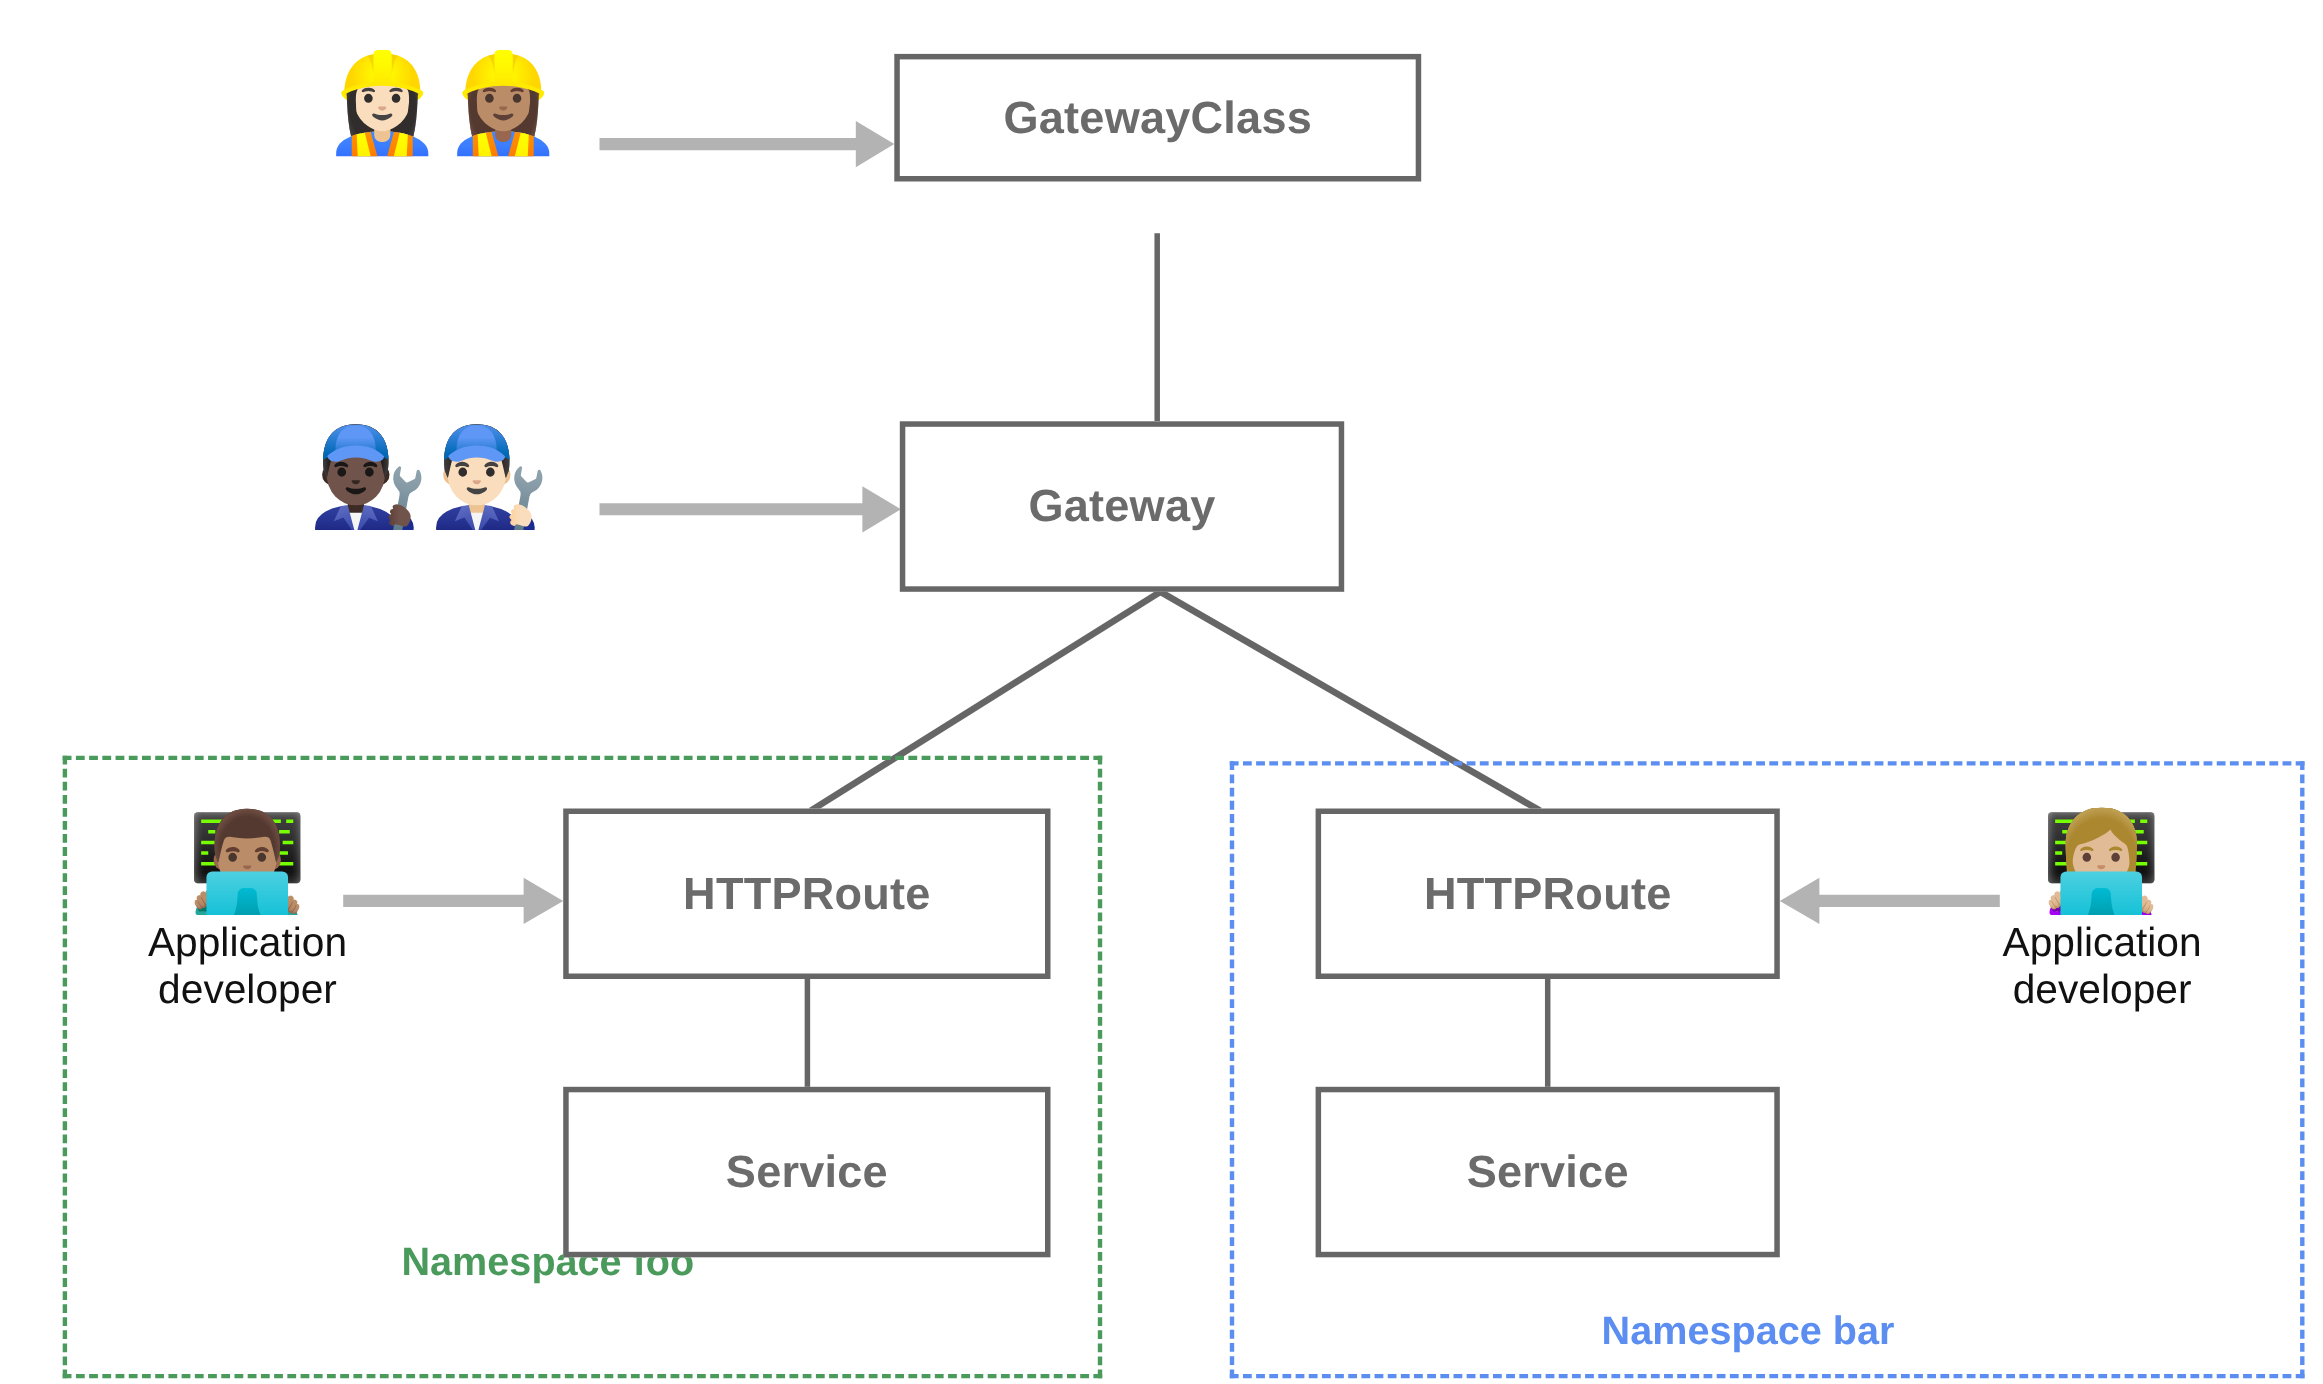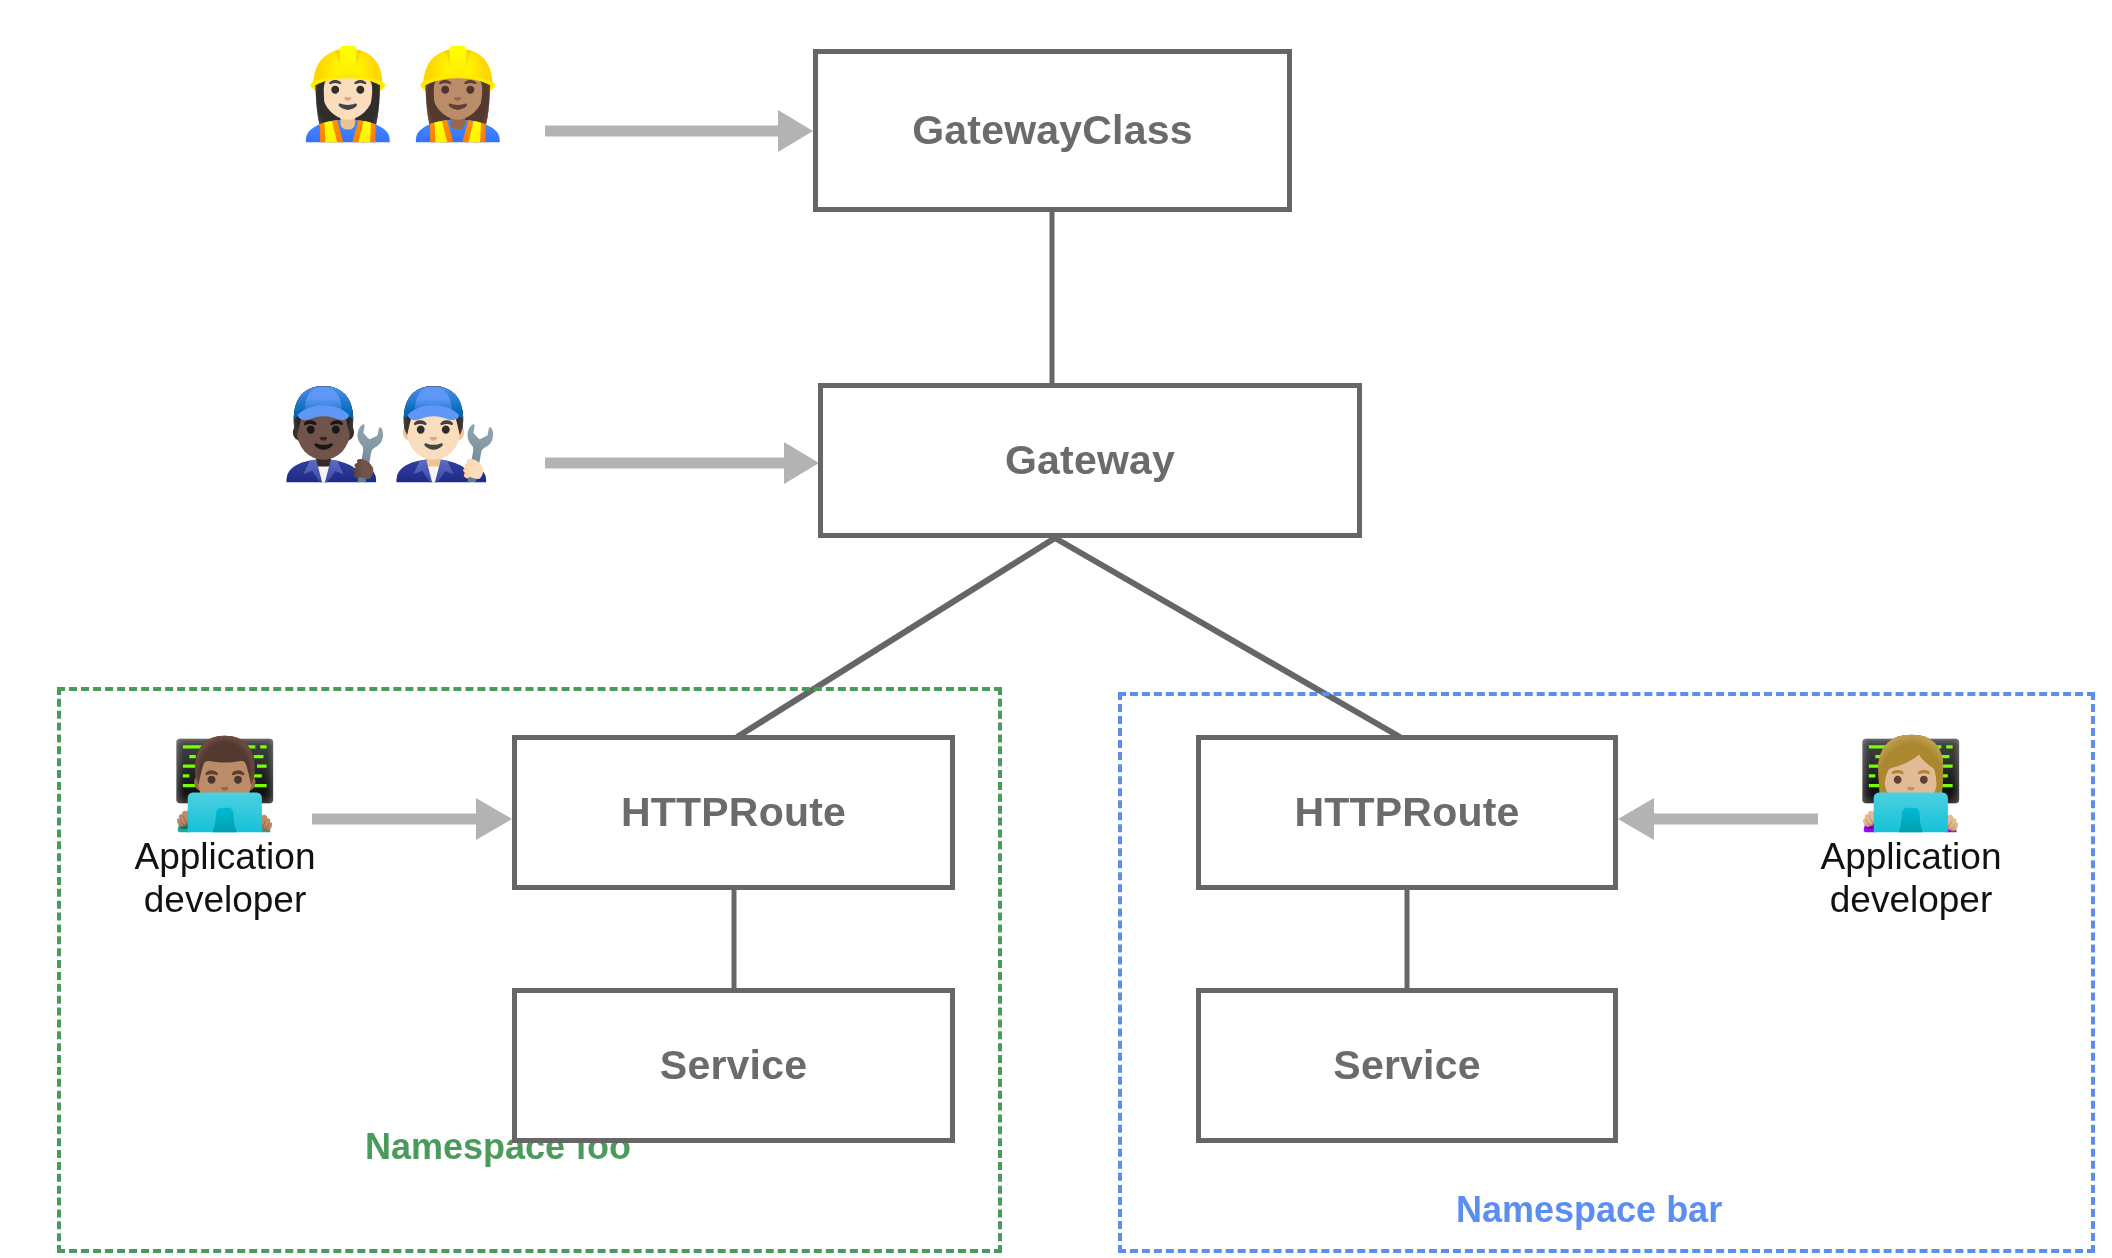--- a/index.html
+++ b/index.html
@@ -38,22 +38,22 @@
     z-index: 3;
   }
   .node-label {
     font-size: 41px;
     font-weight: bold;
     color: #6b6b6b;
     letter-spacing: 0.2px;
     white-space: nowrap;
   }
 
-  #node-gatewayclass { left: 813px; top: 49px;  width: 479px; height: 163px; }
-  #node-gateway      { left: 818px; top: 383px; width: 544px; height: 155px; }
+  #node-gatewayclass { left: 813px; top: 49px;  width: 479px; height: 116px; }
+  #node-gateway      { left: 818px; top: 383px; width: 404px; height: 155px; }
   #node-httproute-foo{ left: 512px; top: 735px; width: 443px; height: 155px; }
   #node-service-foo  { left: 512px; top: 988px; width: 443px; height: 155px; }
   #node-httproute-bar{ left: 1196px;top: 735px; width: 422px; height: 155px; }
   #node-service-bar  { left: 1196px;top: 988px; width: 422px; height: 155px; }
 
   
   .namespace {
     position: absolute;
     box-sizing: border-box;
     border-width: 4px;

